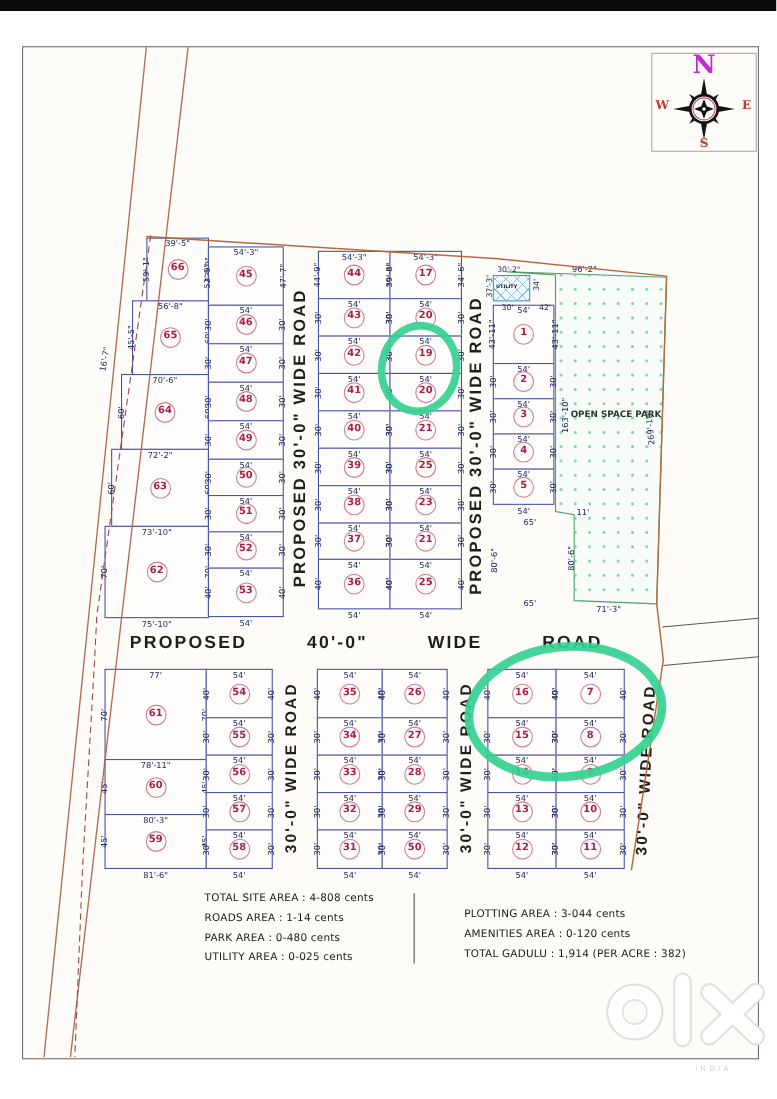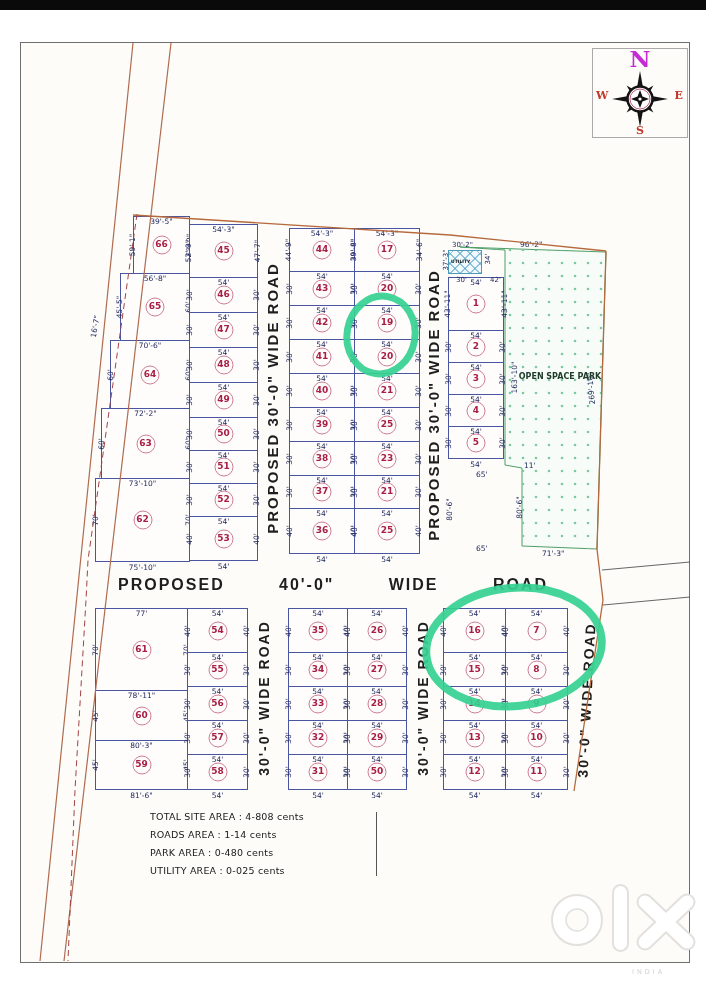--- a/index.html
+++ b/index.html
@@ -18,21 +18,21 @@
       width:17px;height:17px;border:1.3px solid #cf7d95;border-radius:50%;
       color:#a81e44;font-weight:bold;font-size:9px;line-height:15px;text-align:center;}
   .roadlab{position:absolute;font-family:"Liberation Sans",sans-serif;font-weight:bold;color:#1e1e1e;
       letter-spacing:2px;white-space:nowrap;text-align:center;height:18px;}
   .hatch{background-color:#f2fafd;background-image:
       repeating-linear-gradient(45deg, rgba(80,160,200,.6) 0 1px, transparent 1px 7px),
       repeating-linear-gradient(-45deg, rgba(80,160,200,.6) 0 1px, transparent 1px 7px);
       border-color:#4a9ab8 !important;}
   svg.layer{position:absolute;left:0;top:0;pointer-events:none;}
   #summary-left,#summary-right{position:absolute;font-size:9.5px;color:#191919;letter-spacing:.2px;}
-  .sline{margin-bottom:7px;white-space:nowrap;}
+  .sline{margin-bottom:7px;white-space:nowrap;margin-left:36px;}
   #sumdiv{position:absolute;left:376px;top:812px;width:1px;height:64px;background:#555;}
   #compass{position:absolute;left:592px;top:48px;width:94px;height:88px;border:1px solid #a9a9a9;background:#fdfcf9;}
   .cdir{position:absolute;font-family:"DejaVu Serif",serif;font-weight:bold;}
   #c-n{left:50%;top:-4px;transform:translateX(-50%);font-size:23px;color:#c42bd4;}
   #c-s{left:50%;bottom:0px;transform:translateX(-50%);font-size:11px;color:#c0392b;}
   #c-w{left:3px;top:40px;font-size:11px;color:#c0392b;}
   #c-e{right:4px;top:40px;font-size:11px;color:#c0392b;}
   #parklab{position:absolute;left:518px;top:372px;width:84px;text-align:center;
       font-size:8px;font-weight:bold;color:#203c2b;line-height:1.25;}
   #wm-india{position:absolute;left:632px;top:968px;font-size:6.5px;letter-spacing:3px;color:#d5d1cf;}
@@ -531,20 +531,25 @@
 
   <div id="parklab">OPEN SPACE PARK</div>
 
   <div id="summary-left" style="left:150px;top:811px;">
       <div class="sline">TOTAL SITE AREA : 4-808 cents</div>
       <div class="sline">ROADS AREA : 1-14 cents</div>
       <div class="sline">PARK  AREA : 0-480 cents</div>
       <div class="sline">UTILITY AREA : 0-025 cents</div>
     </div>
   <div id="sumdiv"></div>
+  <div id="summary-right" style="left:386px;top:826px;">
+      <div class="sline">PLOTTING  AREA : 3-044 cents</div>
+      <div class="sline">AMENITIES  AREA : 0-120 cents</div>
+      <div class="sline">TOTAL GADULU : 1,914 (PER ACRE : 382)</div>
+    </div>
 
   <svg class="layer" width="160" height="85" style="left:545px;top:880px;">
     <g>
       <circle cx="32" cy="40" r="25" fill="#fff" stroke="#e3e0de" stroke-width="2"></circle>
       <circle cx="32" cy="40" r="11" fill="#fdfcf9" stroke="#e3e0de" stroke-width="1.5"></circle>
       <rect x="68" y="5" width="15" height="66" rx="7.5" fill="#fff" stroke="#e3e0de" stroke-width="2"></rect>
       <path d="M100,22 L142,62 M142,22 L100,62" stroke="#e3e0de" stroke-width="17" stroke-linecap="round" fill="none"></path>
       <path d="M100,22 L142,62 M142,22 L100,62" stroke="#ffffff" stroke-width="13" stroke-linecap="round" fill="none"></path>
     </g>
   </svg>

